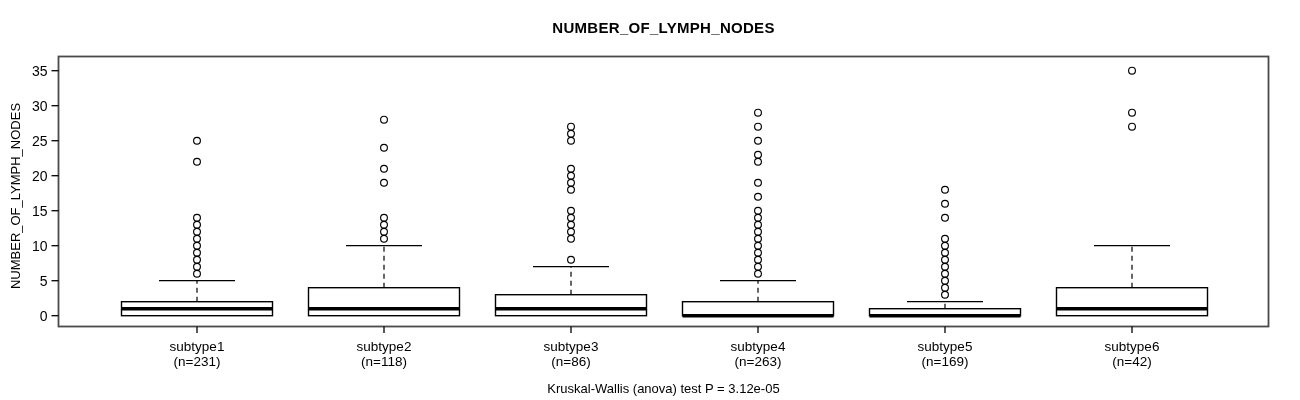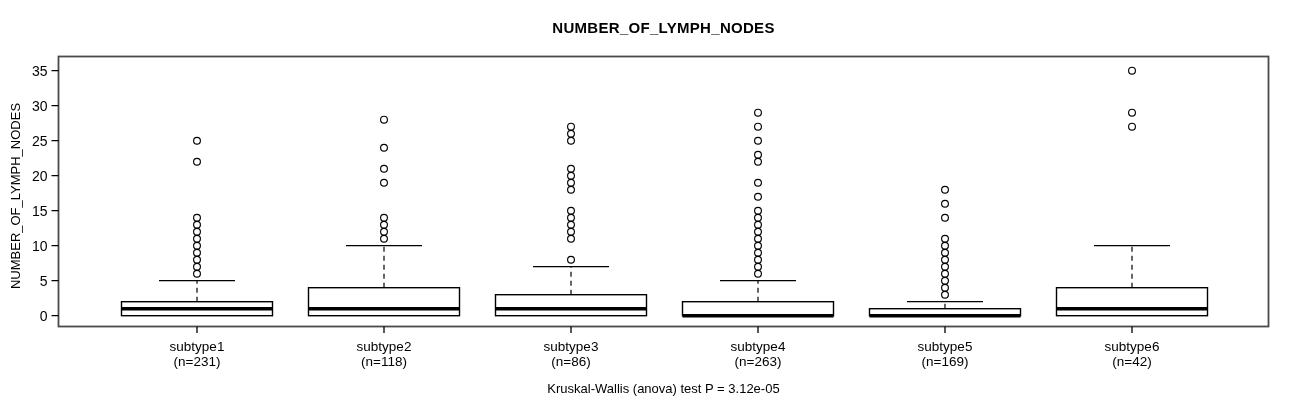--- a/index.html
+++ b/index.html
@@ -2,21 +2,20 @@
 <html><head>
 <meta charset="utf-8">
 <style>
   html, body { margin: 0; padding: 0; background: #ffffff; }
   #canvas {
     position: relative;
     width: 1300px;
     height: 400px;
     background: #ffffff;
     overflow: hidden;
-    border-radius: 7px;
   }
   svg text {
     font-family: "Liberation Sans", "DejaVu Sans", sans-serif;
     fill: #000000;
   }
   .chart-title { font-size: 15px; font-weight: bold; letter-spacing: 0.3px; }
   .y-axis-title { font-size: 13px; }
   .tick-label { font-size: 14px; }
   .x-group-label { font-size: 13.5px; }
   .footer-note { font-size: 13px; }

